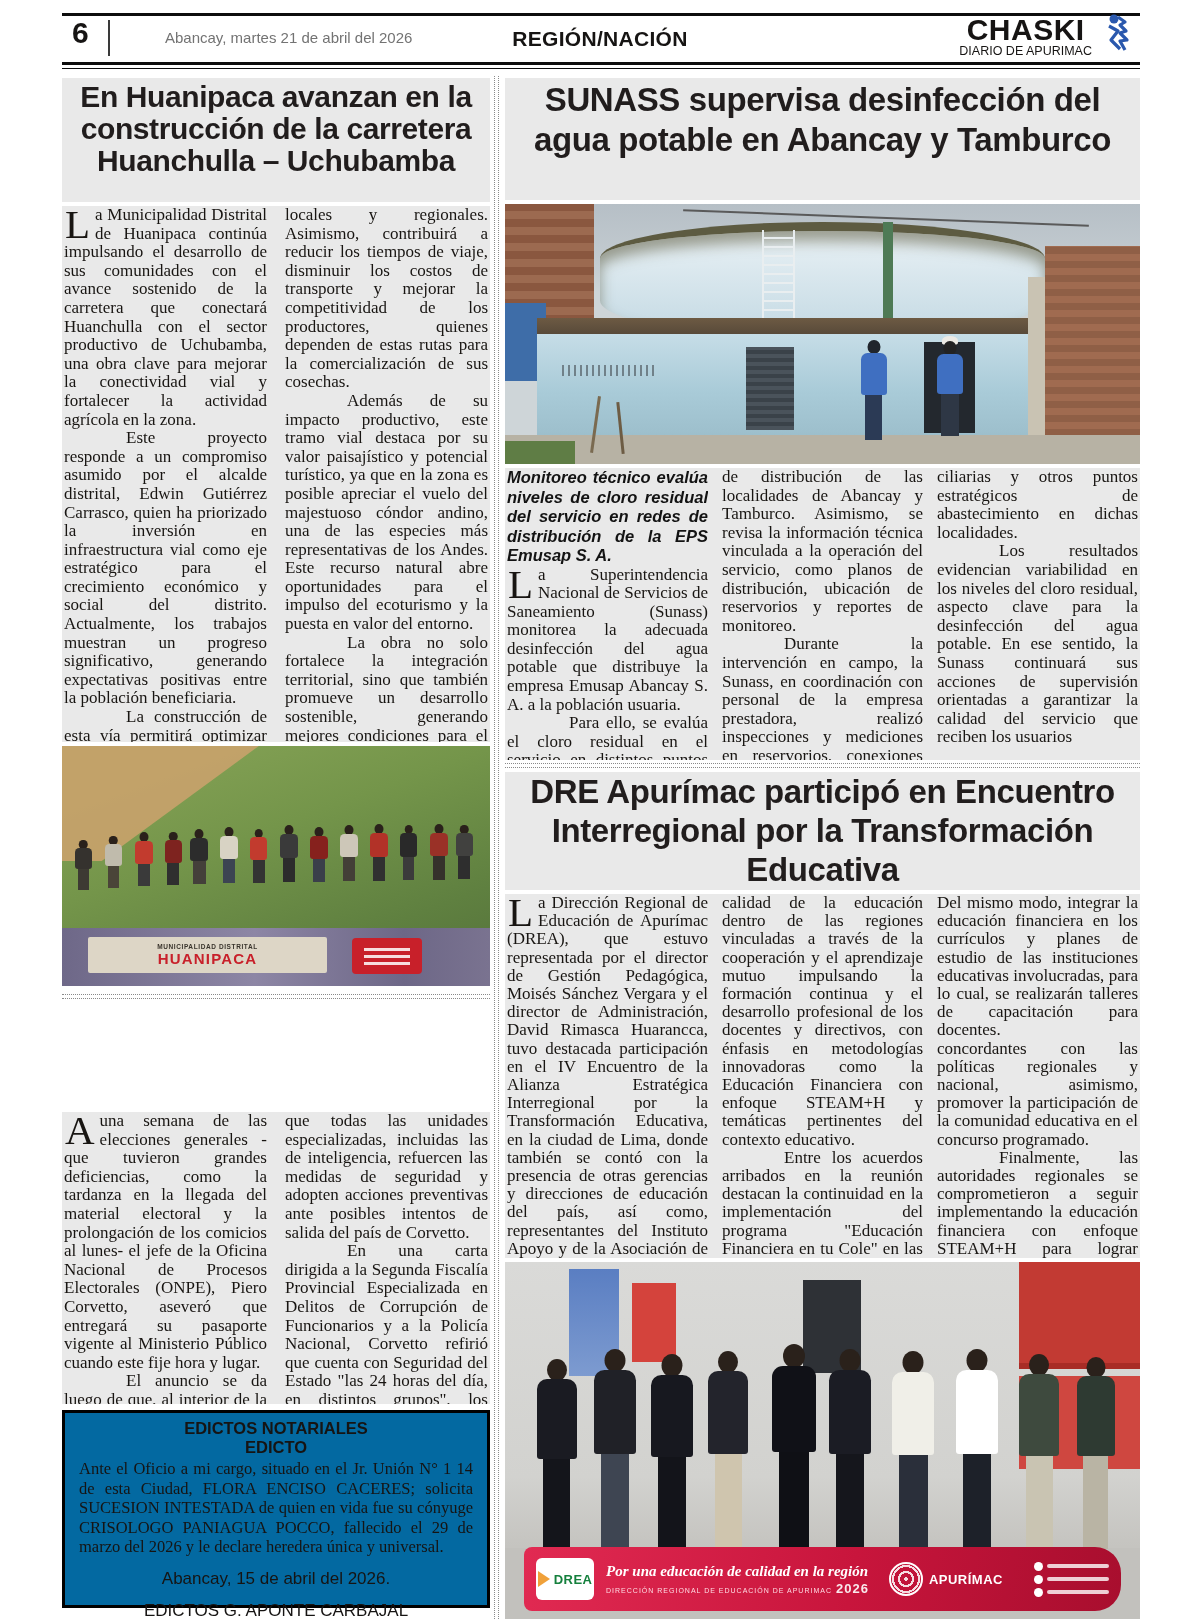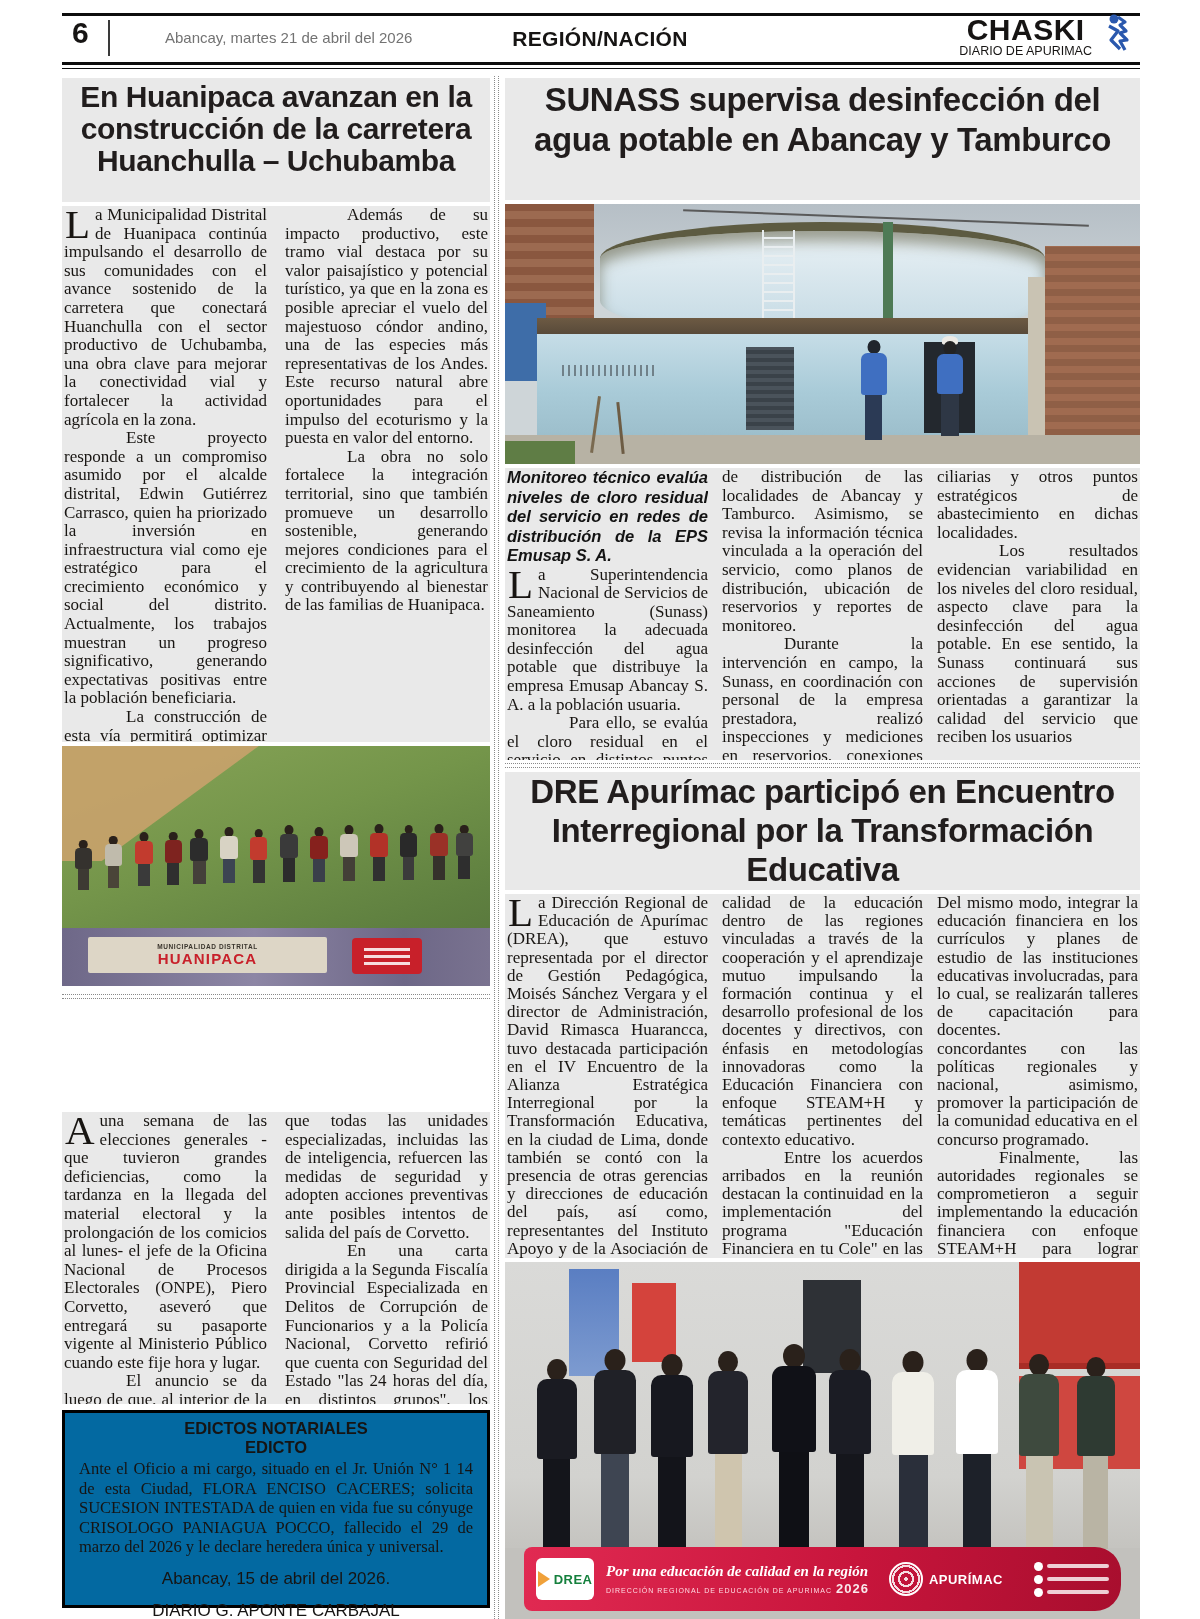--- a/index.html
+++ b/index.html
@@ -158,20 +158,21 @@
   <div class="hdash" style="left:505px;top:763px;width:635px;"></div>
 
   <div class="headline h-huani">En Huanipaca avanzan en la construcción de la carretera Huanchulla – Uchubamba</div>
   <div class="body b-huani">
     <div class="col">
       <p><span class="dropcap">L</span><span>a Municipalidad Distrital de Huanipaca continúa impulsando el desarrollo de sus comunidades con el avance sostenido de la carretera que conectará Huanchulla con el sector productivo de Uchubamba, una obra clave para mejorar la conectividad vial y fortalecer la actividad agrícola en la zona.</span></p>
       <p class="ind">Este proyecto responde a un compromiso asumido por el alcalde distrital, Edwin Gutiérrez Carrasco, quien ha priorizado la inversión en infraestructura vial como eje estratégico para el crecimiento económico y social del distrito. Actualmente, los trabajos muestran un progreso significativo, generando expectativas positivas entre la población beneficiaria.</p>
       <p class="ind">La construcción de esta vía permitirá optimizar el acceso hacia Uchubamba, facilitando el traslado de productos agrícolas hacia los mercados</p>
     </div>
     <div class="col">
+      <p>locales y regionales. Asimismo, contribuirá a reducir los tiempos de viaje, disminuir los costos de transporte y mejorar la competitividad de los productores, quienes dependen de estas rutas para la comercialización de sus cosechas.</p>
       <p class="ind">Además de su impacto productivo, este tramo vial destaca por su valor paisajístico y potencial turístico, ya que en la zona es posible apreciar el vuelo del majestuoso cóndor andino, una de las especies más representativas de los Andes. Este recurso natural abre oportunidades para el impulso del ecoturismo y la puesta en valor del entorno.</p>
       <p class="ind">La obra no solo fortalece la integración territorial, sino que también promueve un desarrollo sostenible, generando mejores condiciones para el crecimiento de la agricultura y contribuyendo al bienestar de las familias de Huanipaca.</p>
     </div>
   </div>
 
   <div class="photo ph1">
     <div class="p1-dirt"></div>
     <div class="p1-dirt2"></div>
     <div id="p1people" class="abs" style="inset:0;">
         <div class="person" style="left: 3%; bottom: 96px; width: 17px; height: 50px;">
@@ -319,21 +320,21 @@
       <p class="ind">En una carta dirigida a la Segunda Fiscalía Provincial Especializada en Delitos de Corrupción de Funcionarios y a la Policía Nacional, Corvetto refirió que cuenta con Seguridad del Estado "las 24 horas del día, en distintos grupos", los mismos que dan cuenta al comando policial sobre sus traslados y movimientos. Fuente: El Comercio Pág. 3</p>
     </div>
   </div>
 
   <div class="edicto">
     <div class="ed-title">EDICTOS NOTARIALES</div>
     <div class="ed-title">EDICTO</div>
     <div class="ed-body">Ante el Oficio a mi cargo, situado en el Jr. Unión N° 1 14 de esta Ciudad, FLORA ENCISO CACERES; solicita SUCESION INTESTADA de quien en vida fue su cónyuge CRISOLOGO PANIAGUA POCCO, fallecido el 29 de marzo del 2026 y le declare heredera única y universal.</div>
     <div class="ed-date">Abancay, 15 de abril del 2026.</div>
     <div class="ed-sign">
-      <div>DIARIO G. APONTE CARBAJAL</div>
+      <div>EDICTOS G. APONTE CARBAJAL</div>
 
     </div>
   </div>
 
   <div class="headline h-drea">DRE Apurímac participó en Encuentro Interregional por la Transformación Educativa</div>
   <div class="body b-drea">
     <div class="col">
       <p><span class="dropcap">L</span><span>a Dirección Regional de Educación de Apurímac (DREA), que estuvo representada por el director de Gestión Pedagógica, Moisés Sánchez Vergara y el director de Administración, David Rimasca Huarancca, tuvo destacada participación en el IV Encuentro de la Alianza Estratégica Interregional por la Transformación Educativa, en la ciudad de Lima, donde también se contó con la presencia de otras gerencias y direcciones de educación del país, así como, representantes del Instituto Apoyo y de la Asociación de Bancos del Perú.</span></p>
 
     </div>

